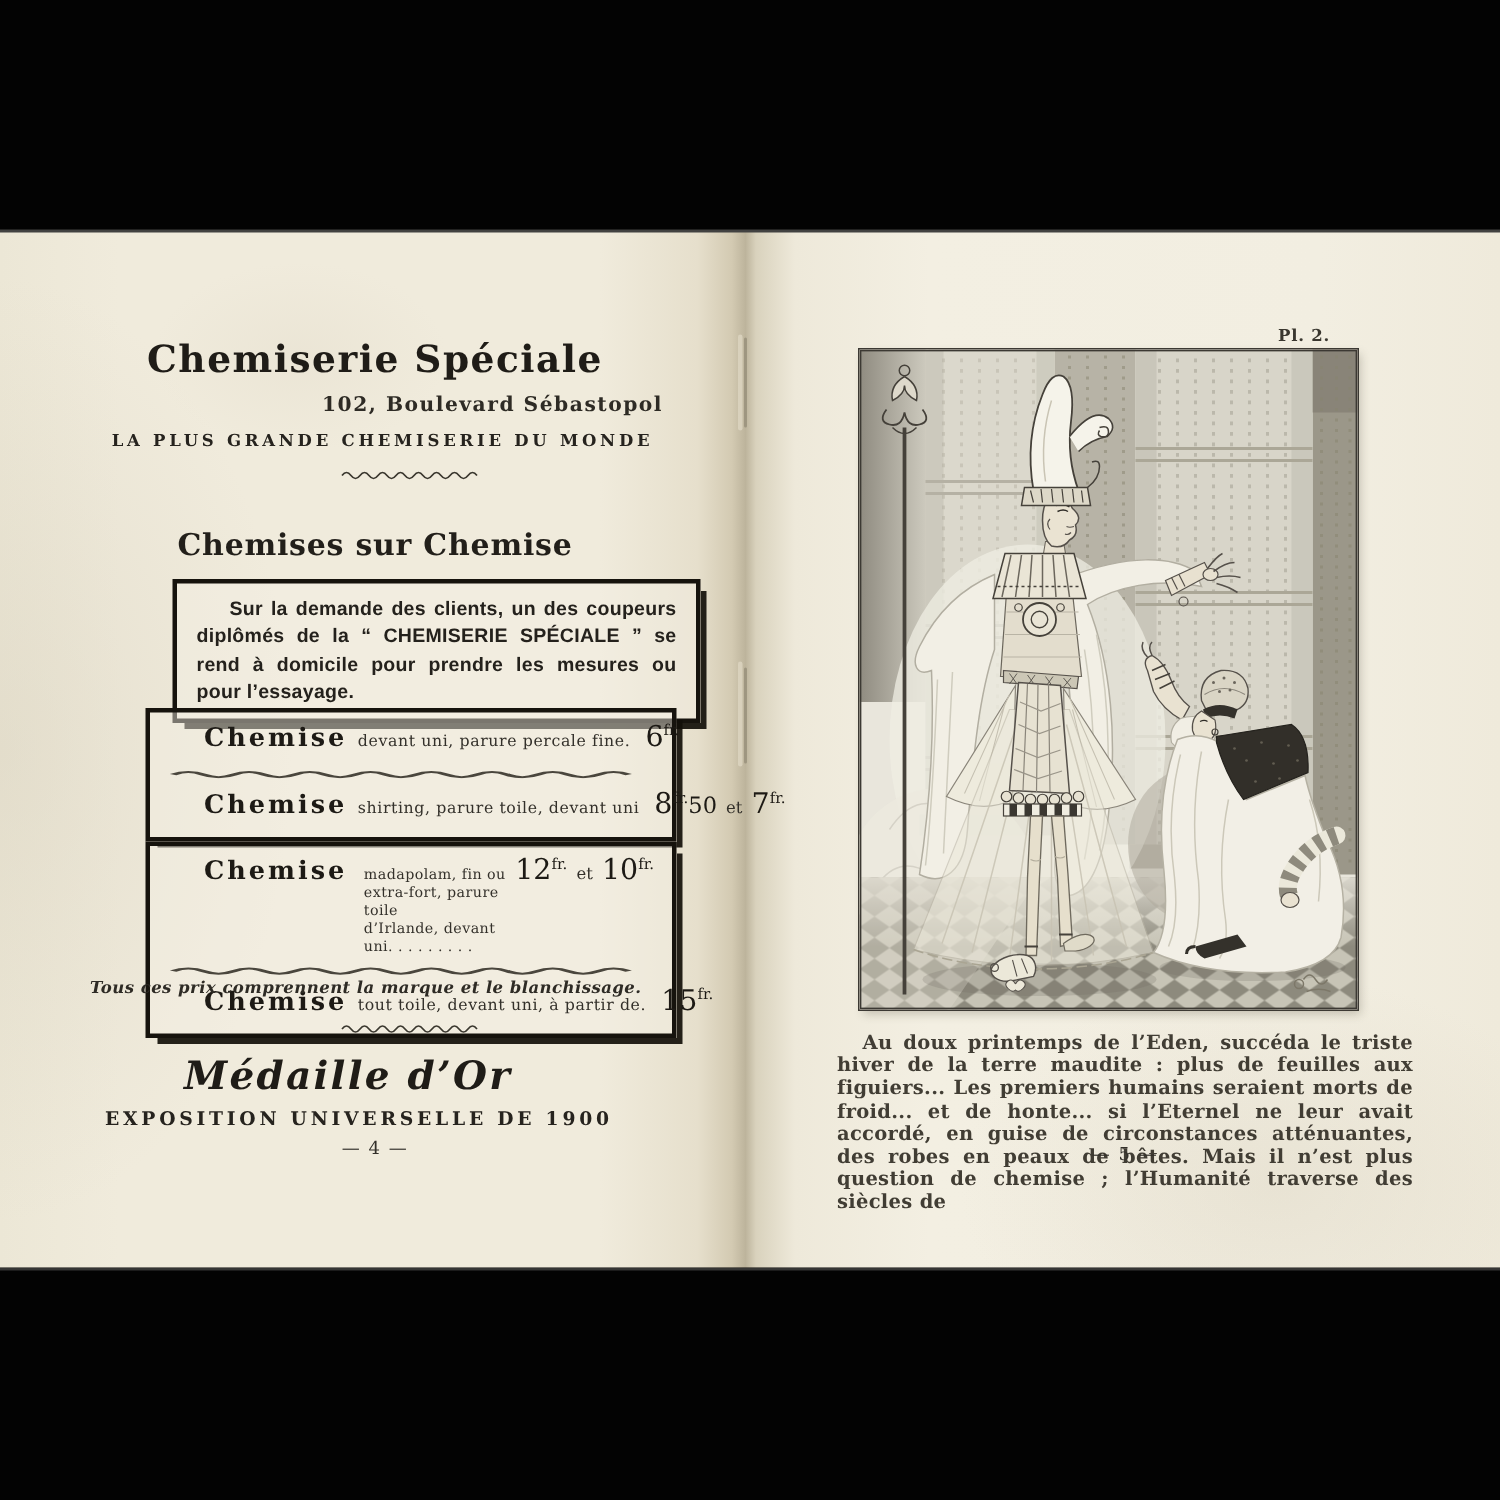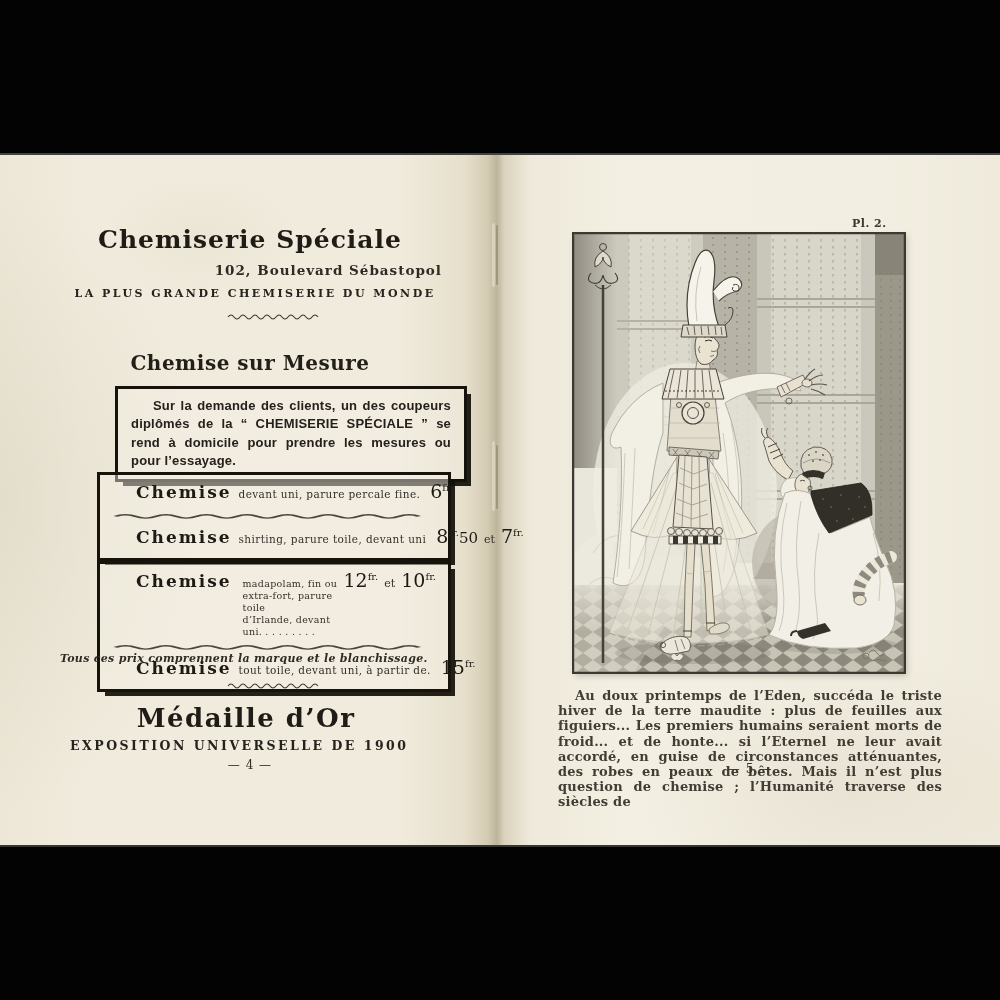--- a/index.html
+++ b/index.html
@@ -46,22 +46,22 @@
   .desc2 span{display:block;font-size:9.5px;line-height:1.25;letter-spacing:.3px;color:#33302a;}
   .leaders{flex:1;overflow:hidden;white-space:nowrap;font-size:12px;letter-spacing:3px;
          color:#2e2b25;margin:0 5px;}
   .price{white-space:nowrap;font-size:19px;color:#1d1a15;}
   .price sup{font-size:10px;vertical-align:7px;letter-spacing:0;}
   .cents{font-size:15px;}
   .conj{font-size:11px;color:#33302a;}
   .box-divider{height:6px;margin:3px 0 2px;}
   .footnote{left:60px;top:497px;width:380px;text-align:left;font-size:11px;font-style:italic;
          font-weight:bold;letter-spacing:.3px;color:#2e2b25;}
-  .award-title{left:66px;top:548px;width:360px;text-align:center;font-size:26px;font-weight:bold;
-         letter-spacing:1.5px;color:#1f1c17;}
+  .award-title{left:52px;top:548px;width:360px;text-align:center;font-size:26px;font-weight:bold;
+         letter-spacing:1.5px;color:#1f1c17;font-style:italic;}
   .award-sub{left:70px;top:583px;width:360px;font-size:12.5px;font-weight:bold;
          letter-spacing:2.5px;color:#26231e;}
   .pagenum{font-size:12px;letter-spacing:1px;color:#33302a;text-align:center;}
   .pn-left{left:70px;top:603px;width:360px;}
 
   
   .plate-label{left:352px;top:62px;font-size:11px;font-weight:bold;letter-spacing:.5px;color:#3a372f;}
   .illustration{left:73px;top:78px;width:332px;height:440px;background:#e9e6dc;
         box-shadow:0 0 0 1px #3c3933, 2px 3px 6px rgba(60,55,40,.25);}
   .caption{left:58px;top:533px;width:384px;font-size:13px;font-weight:bold;line-height:1.17;
@@ -81,21 +81,21 @@
 
     <div class="page page-left">
       <div class="abs title">Chemiserie Spéciale</div>
       <div class="abs address">102, Boulevard Sébastopol</div>
       <div class="abs tagline">LA PLUS GRANDE CHEMISERIE DU MONDE</div>
 
       <svg class="abs squiggle sq1" viewBox="0 0 96 7">
         <path d="M1,4 q3,-4 6,0 t6,0 t6,0 t6,0 t6,0 t6,0 t6,0 t6,0 t6,0 t6,0 t6,0 t6,0 t6,0 t6,0 t6,0" fill="none" stroke="#3a372e" stroke-width="1.1"></path>
       </svg>
 
-      <div class="abs section-title">Chemise sur Mesure</div>
+      <div class="abs section-title">Chemises sur Chemise</div>
 
       <div class="abs notice-box">
         <div class="notice">Sur la demande des clients, un des coupeurs diplômés de la “ CHEMISERIE SPÉCIALE ” se rend à domicile pour prendre les mesures ou pour l’essayage.</div>
       </div>
 
       <div class="abs price-box pb1">
         <div class="price-row">
           <span class="product">Chemise</span>
           <span class="desc">devant uni, parure percale fine.</span>
           <span class="leaders">. . . . . . . . . . . . .</span>

